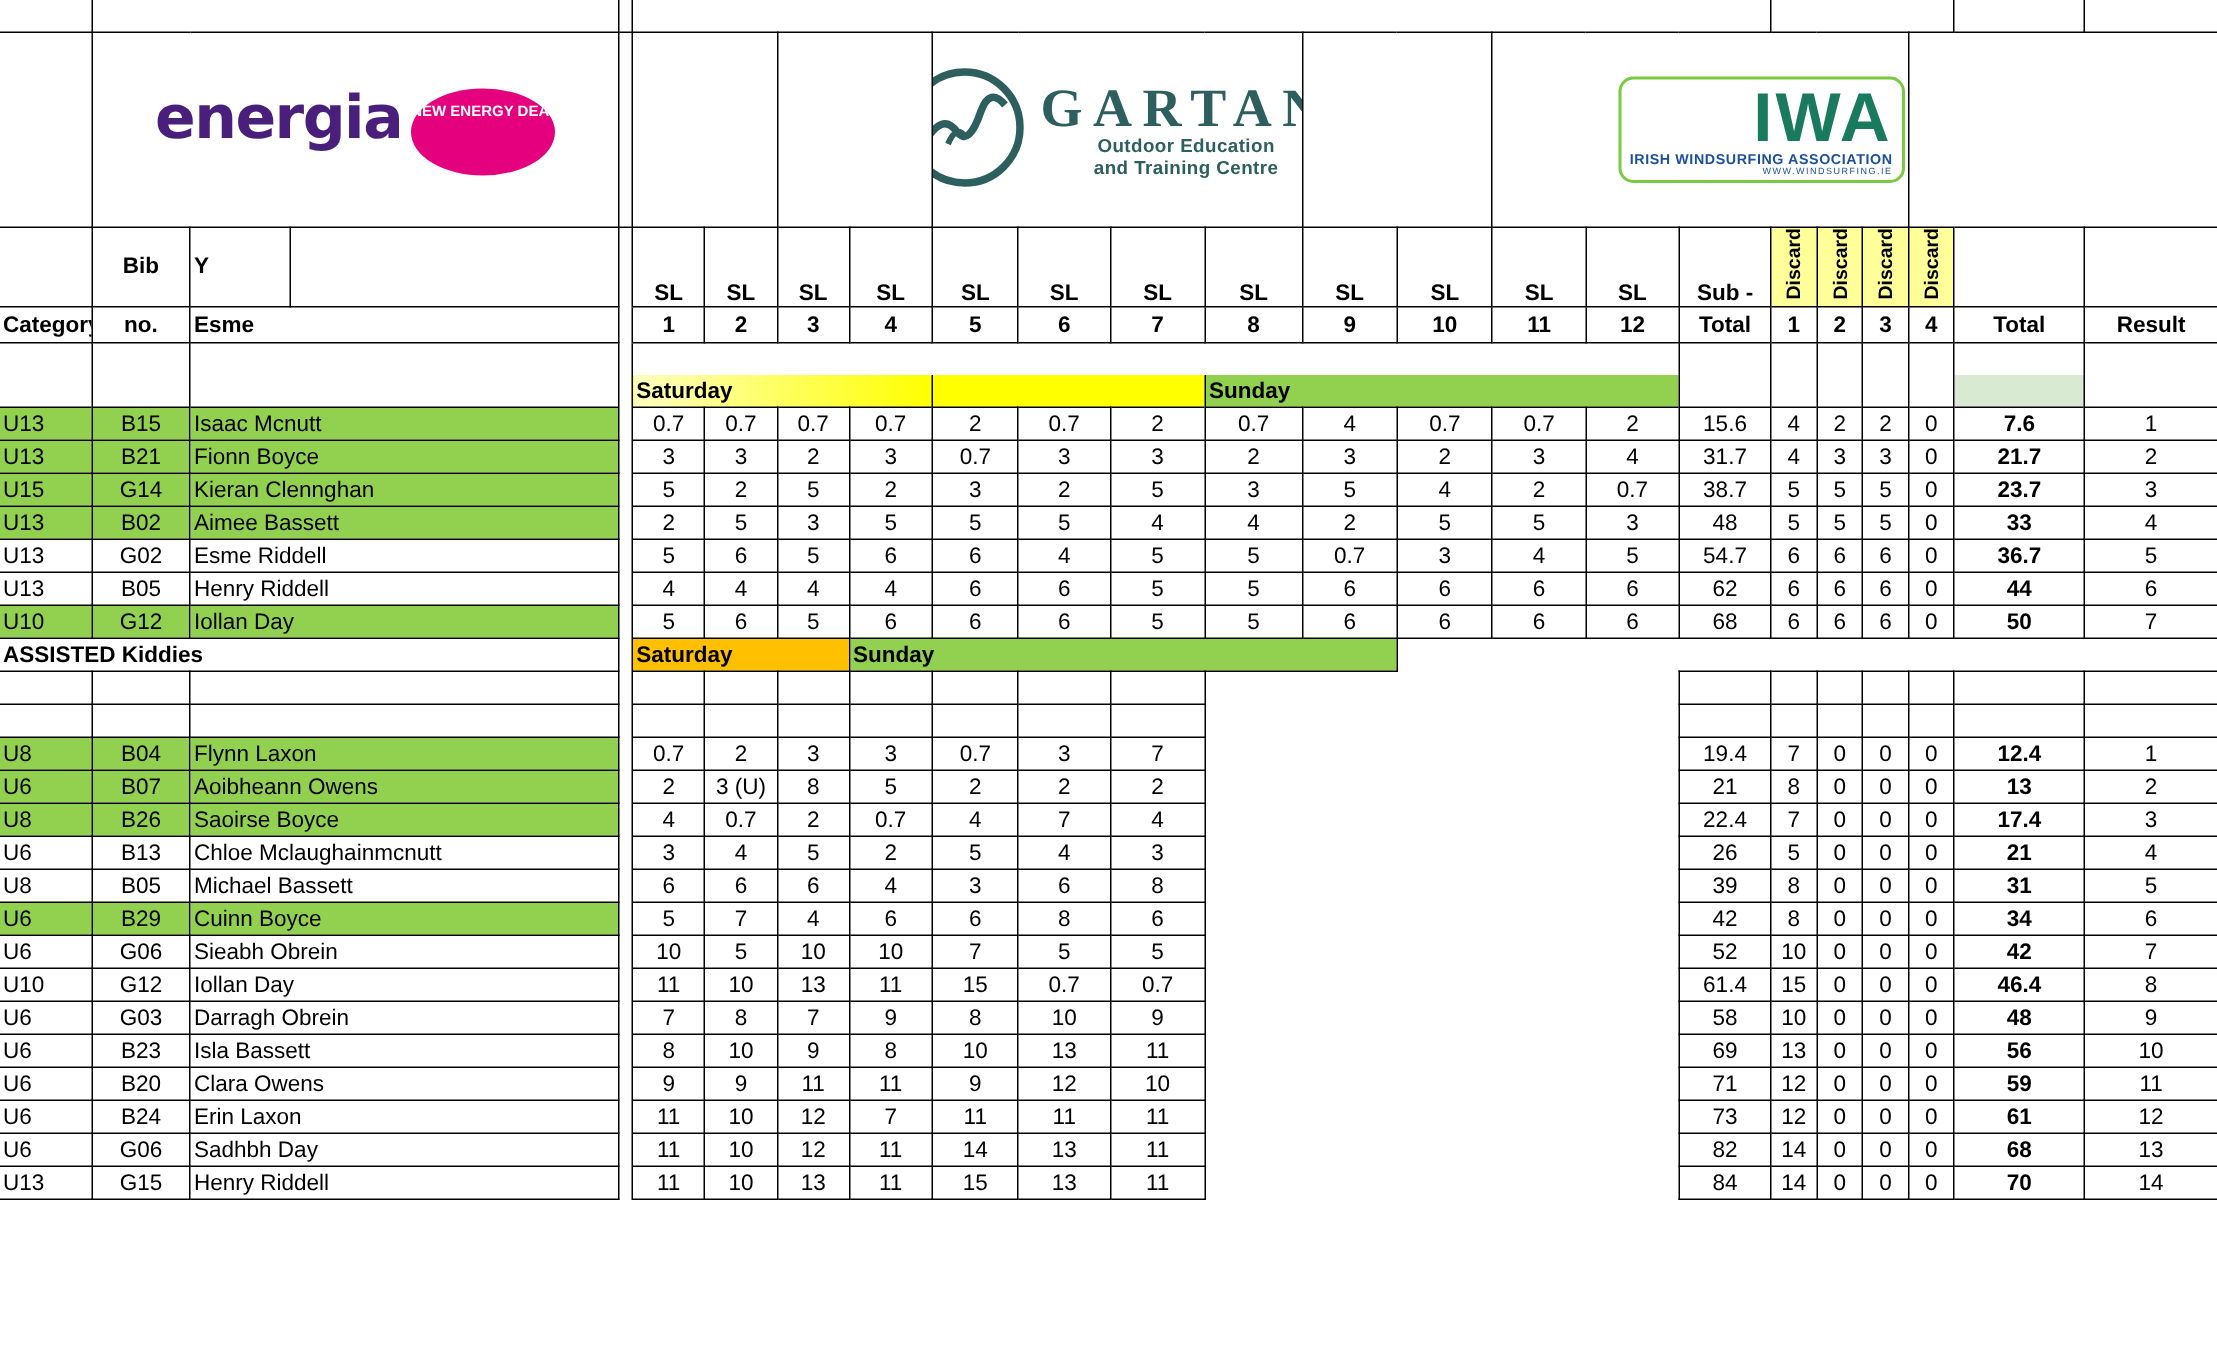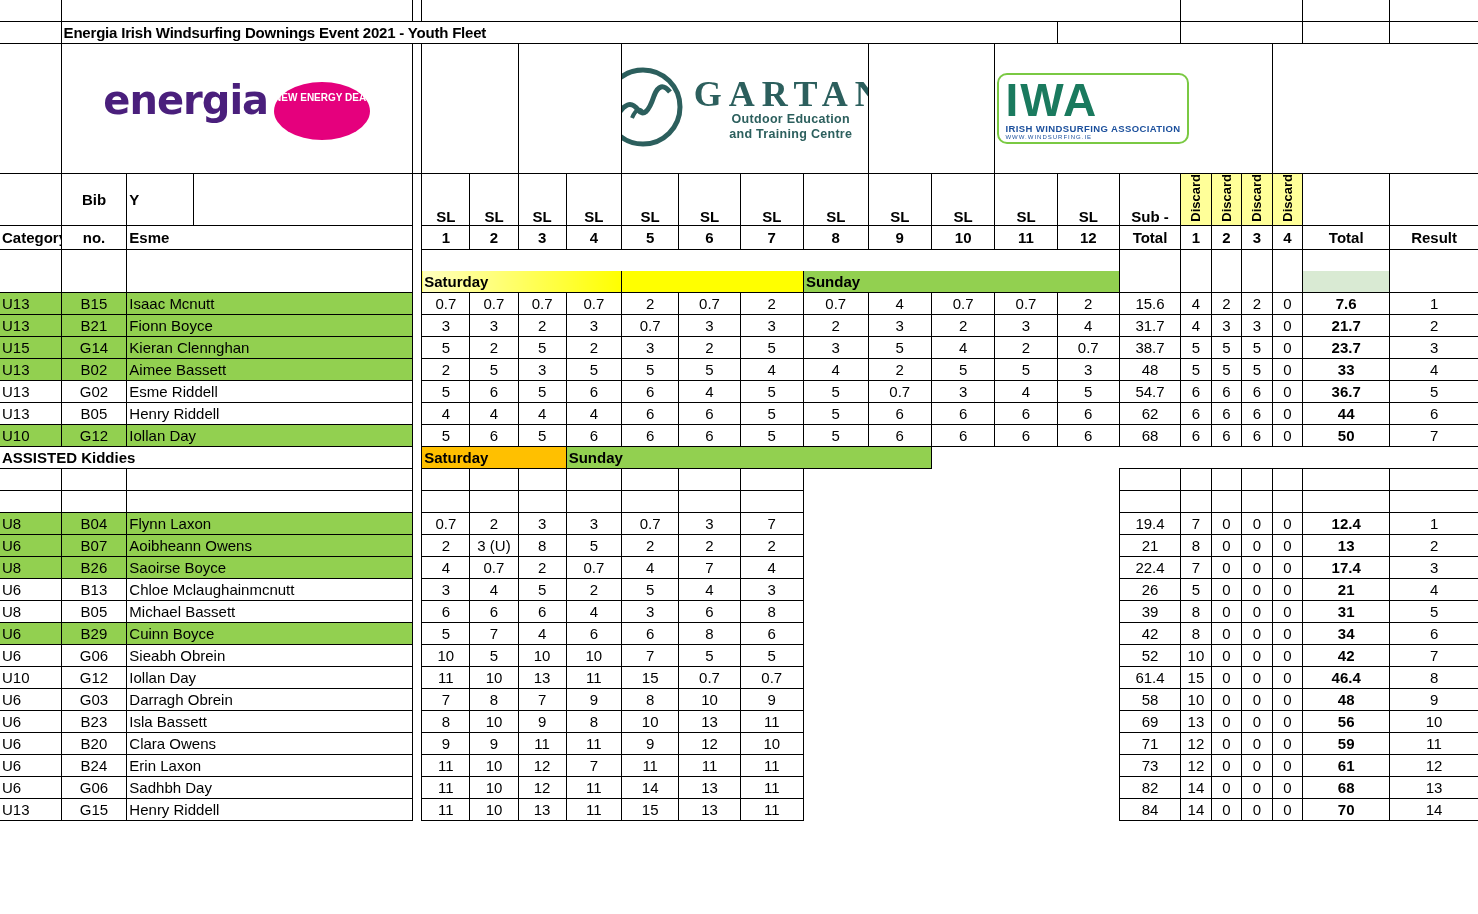--- a/index.html
+++ b/index.html
@@ -73,28 +73,20 @@
         <tr>
       <td class="nb-t nb-l" style="height:12px"></td>
       <td class="nb-t" colspan="3"></td>
       <td class="nb-t"></td>
       <td class="nb-t" colspan="13"></td>
       <td class="nb-t" colspan="4"></td>
       <td class="nb-t"></td>
           <td class="nb-t nb-r"></td>
     </tr>
 
-    <tr>
-      <td class="nb-l"></td>
-      <td class="title" colspan="15">Energia Irish Windsurfing Downings Event 2021 - Youth Fleet</td>
-      <td colspan="2"></td>
-      <td colspan="4"></td>
-      <td></td>
-          <td class="nb-r"></td>
-    </tr>
 
     <tr style="height:130px">
       <td class="nb-l"></td>
       <td colspan="3" style="text-align:center">
         <span class="energia"><span>energia</span></span><span class="newdeal">NEW ENERGY DEALS</span>
       </td>
       <td></td>
       <td colspan="2"></td>
           <td colspan="2"></td>
       <td colspan="4" style="text-align:center">
@@ -107,21 +99,21 @@
                 </svg>
           </span>
           <span>
             <div class="gartan-title">GARTAN</div>
             <div class="gartan-sub">Outdoor Education</div>
             <div class="gartan-sub">and Training Centre</div>
           </span>
         </div>
       </td>
       <td colspan="2"></td>
-      <td colspan="6" style="text-align:left">
+      <td colspan="6" style="text-align:right">
         <div class="iwa-box">
           <div class="iwa-main">IWA</div>
           <div class="iwa-sub">IRISH WINDSURFING ASSOCIATION</div>
           <div class="iwa-sub2">WWW.WINDSURFING.IE</div>
         </div>
       </td>
       <td class="nb-r"></td>
     </tr>
 
     <tr style="height:52px">

